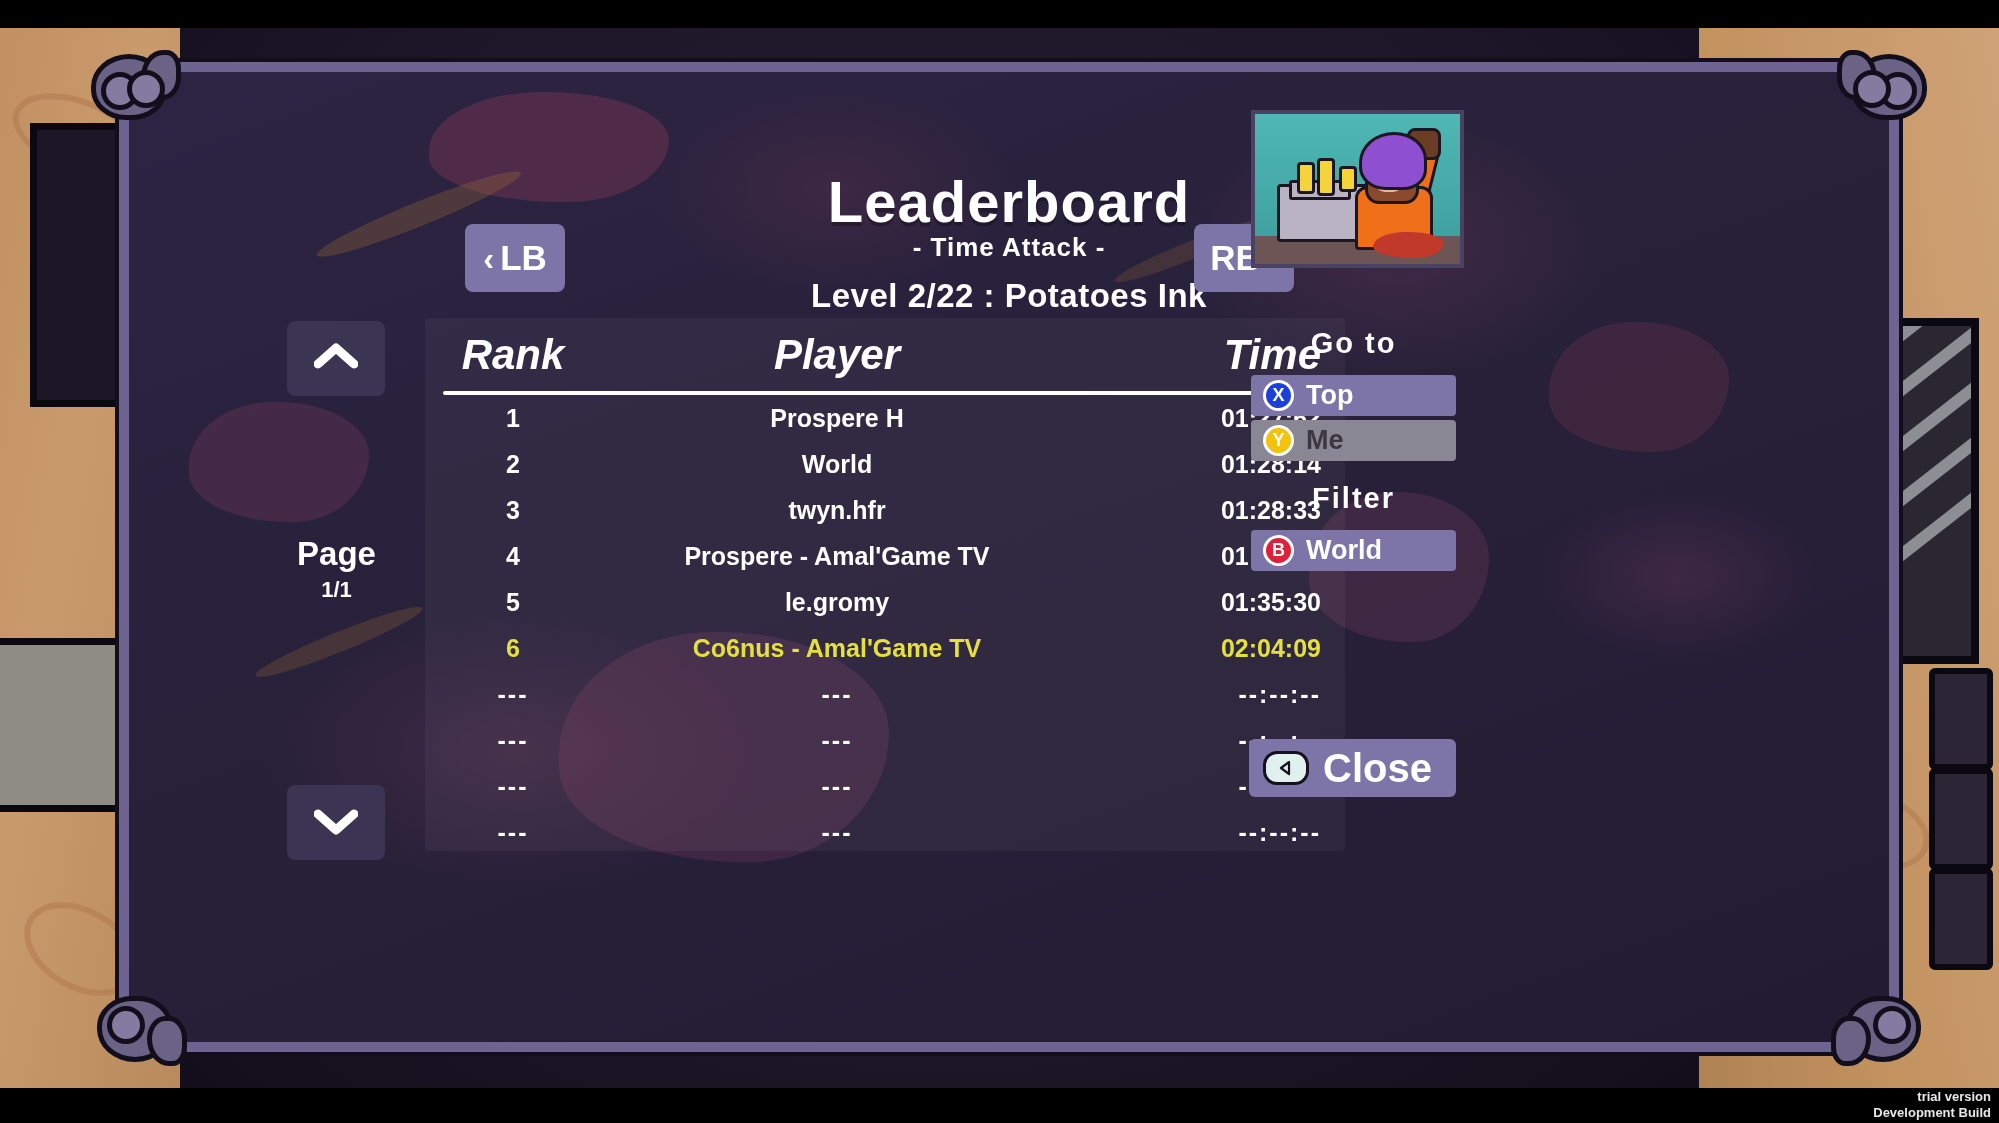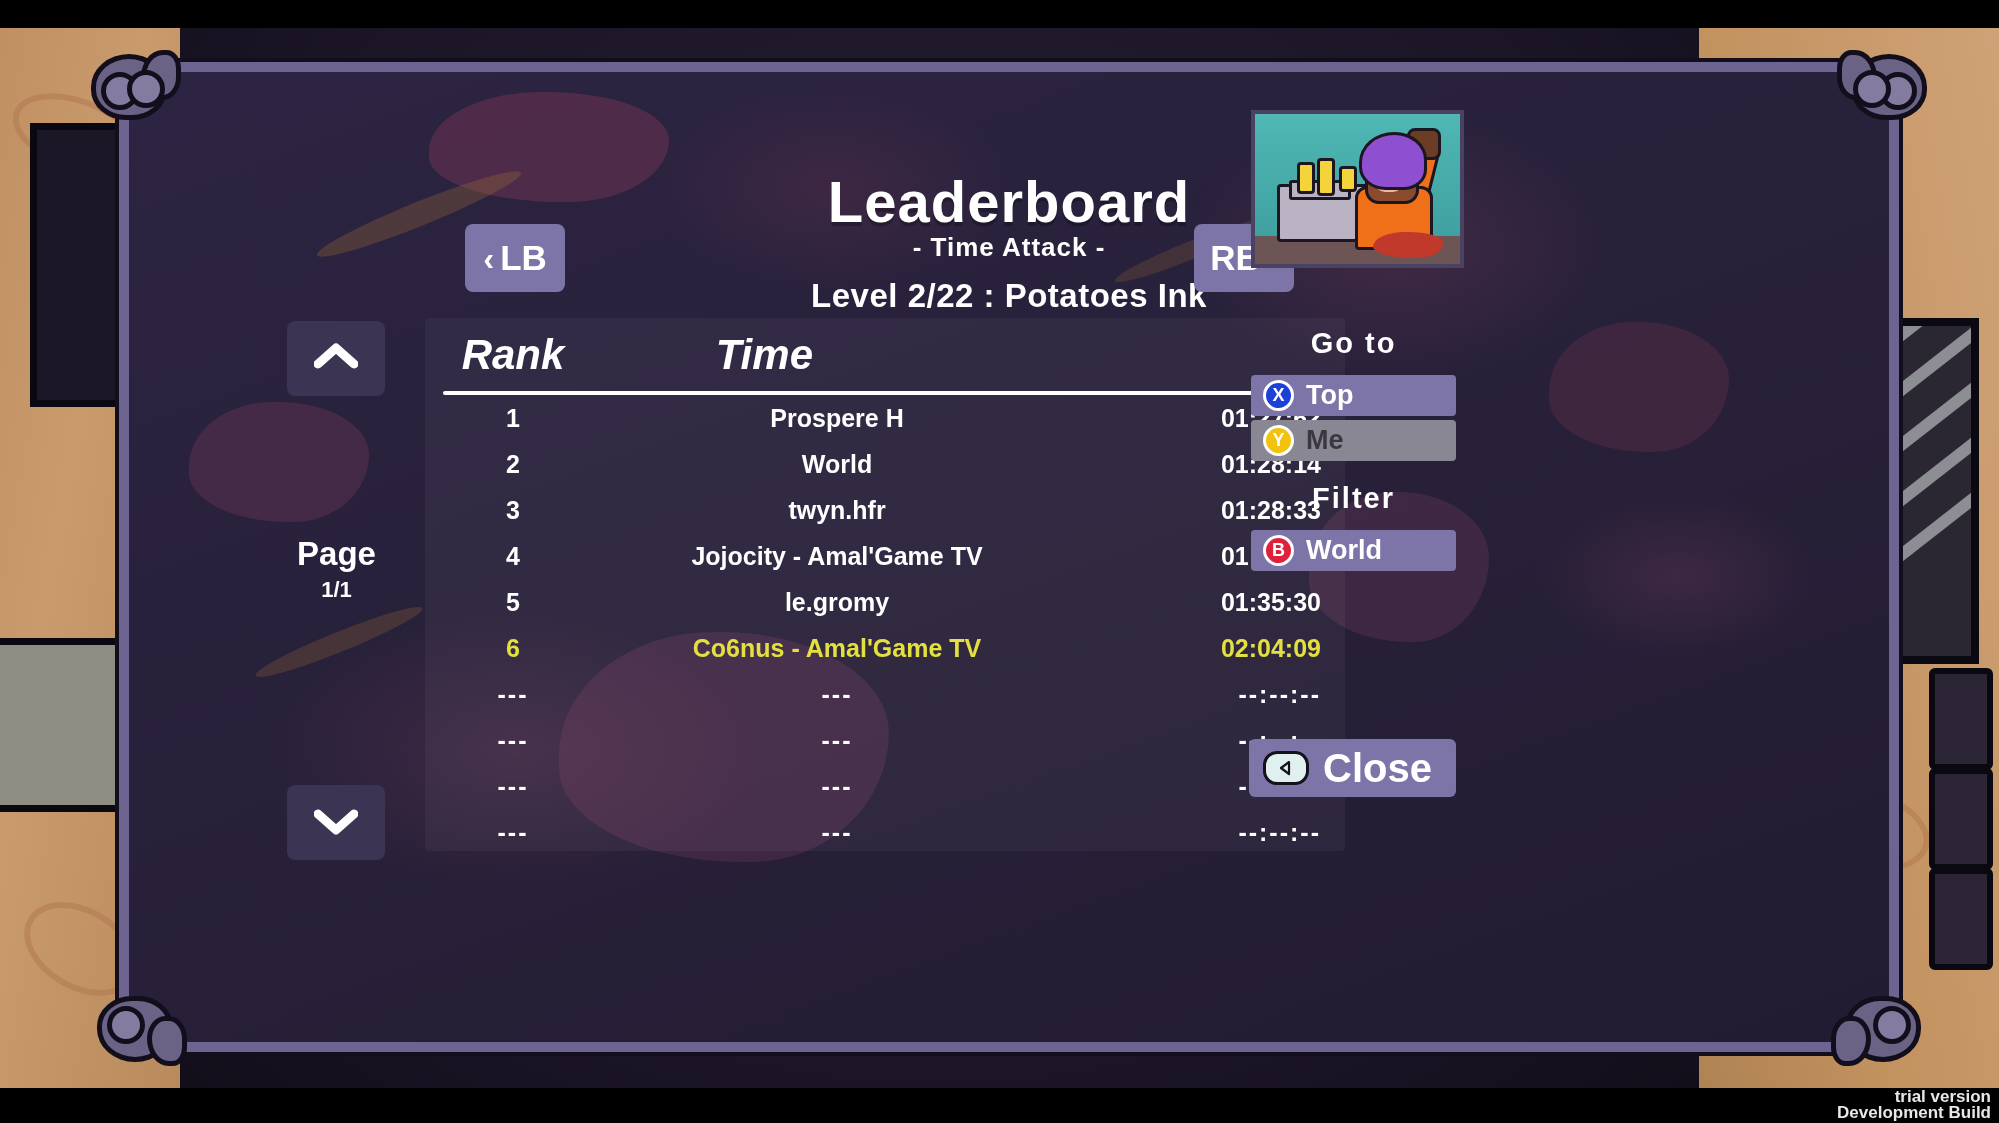--- a/index.html
+++ b/index.html
@@ -140,21 +140,21 @@
   .closebtn{position:absolute;left:1120px;top:667px;width:207px;height:58px;background:#7d75a8;
     border-radius:6px;display:flex;align-items:center;gap:14px;padding-left:14px;box-sizing:border-box;
     cursor:pointer;z-index:25;}
   .closebtn .lbl{font-size:40px;font-weight:bold;color:#fff;}
   .btn-back{width:40px;height:28px;border-radius:14px;background:#dff0ef;border:3px solid #14101c;
     display:flex;align-items:center;justify-content:center;flex:none;}
   .btn-back svg{width:16px;height:16px;}
 
   
   .watermark{position:absolute;right:8px;bottom:2px;text-align:right;color:#e8e8e8;
-    font-size:17px;line-height:16px;font-weight:bold;z-index:70;}
+    font-size:13px;line-height:16px;font-weight:bold;z-index:70;}
 </style>
 </head>
 <body>
 
 <div id="stage">
 
   <div class="bg-scene">
     <div class="bg-mid"></div>
 
     <div class="bg-wall">
@@ -224,20 +224,21 @@
         <span>
           <svg viewBox="0 0 44 30">
               <path d="M4 8 L22 24 L40 8" fill="none" stroke="#ffffff" stroke-width="9" stroke-linecap="round" stroke-linejoin="round"></path>
             </svg>
         </span>
       </div>
 
       <div class="table">
         <div class="thead">
           <div class="c-rank">Rank</div>
+          <div class="c-player">Player</div>
           <div class="c-time">Time</div>
         </div>
         <div class="thead-rule"></div>
         <div class="rows" id="rows">
             <div class="row normal">
               <div class="c-rank">1</div>
               <div class="c-player">Prospere H</div>
               <div class="c-time">01:27:62</div>
             </div>
             <div class="row normal">
@@ -245,21 +246,21 @@
               <div class="c-player">World</div>
               <div class="c-time">01:28:14</div>
             </div>
             <div class="row normal">
               <div class="c-rank">3</div>
               <div class="c-player">twyn.hfr</div>
               <div class="c-time">01:28:33</div>
             </div>
             <div class="row normal">
               <div class="c-rank">4</div>
-              <div class="c-player">Jojocity - Amal'Game TV</div>
+              <div class="c-player">Prospere - Amal'Game TV</div>
               <div class="c-time">01:32:21</div>
             </div>
             <div class="row normal">
               <div class="c-rank">5</div>
               <div class="c-player">le.gromy</div>
               <div class="c-time">01:35:30</div>
             </div>
             <div class="row me">
               <div class="c-rank">6</div>
               <div class="c-player">Co6nus - Amal'Game TV</div>

